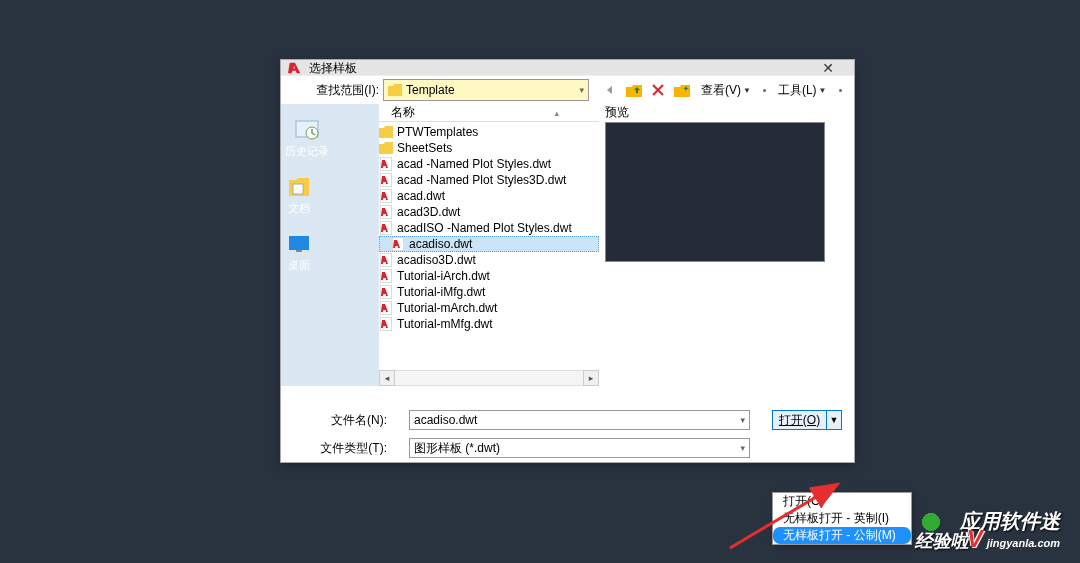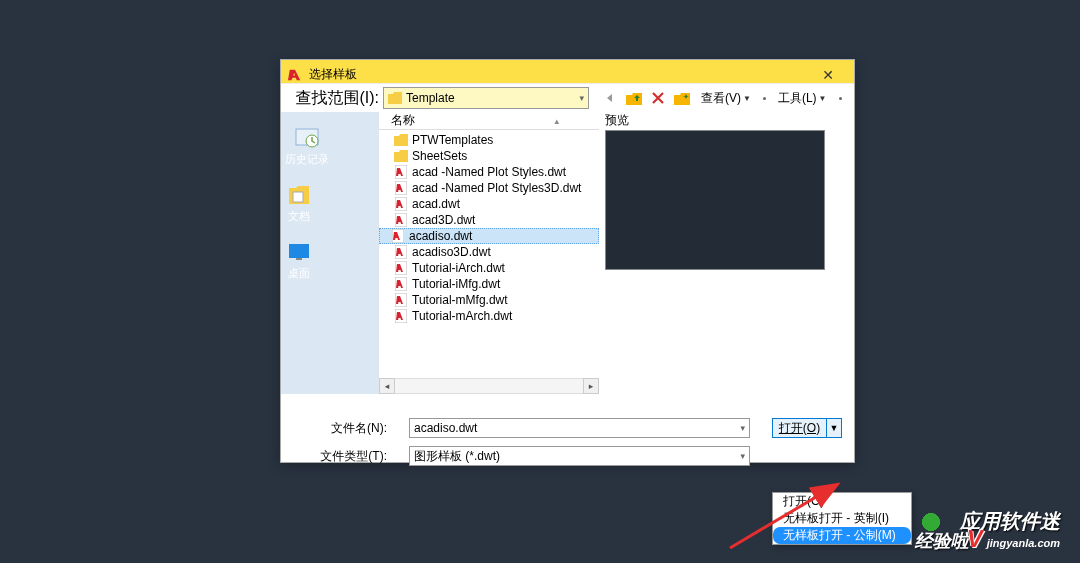--- a/index.html
+++ b/index.html
@@ -1,45 +1,45 @@
 <!DOCTYPE html>
 <html><head>
   <meta charset="utf-8">
   <style>
     * { margin: 0; padding: 0; box-sizing: border-box; font-family: "Microsoft YaHei", "SimSun", sans-serif; }
     body { background: #293340; width: 1080px; height: 563px; position: relative; overflow: hidden; }
     .dialog { position: absolute; left: 280px; top: 59px; width: 575px; height: 404px; background: #fff; border: 1px solid #aaa; box-shadow: 0 3px 12px rgba(0,0,0,.3); }
-    .titlebar { height: 24px; background: #fde047; display: flex; align-items: flex-end; padding: 0 6px; border-bottom: 1px solid #eee; }
+    .titlebar { height: 16px; background: #e5e5e5; display: flex; align-items: flex-start; padding: 0 6px; border-bottom: 1px solid #eee; }
     .app-icon { width: 16px; height: 16px; display: inline-flex; align-items: center; justify-content: center; }
     .app-icon svg { width: 14px; height: 14px; }
     .title-text { font-size: 12px; margin-left: 6px; color: #000; }
     .close-x { margin-left: auto; width: 40px; text-align: center; font-size: 14px; color: #333; cursor: pointer; }
     .toolbar { height: 28px; display: flex; align-items: center; padding: 2px 8px; gap: 4px; }
-    .look-in-label { font-size: 16px; color: #000; width: 90px; text-align: right; }
+    .look-in-label { font-size: 12px; color: #000; width: 90px; text-align: right; }
     .look-in-select { display: flex; align-items: center; height: 22px; width: 206px; border: 1px solid #999; background: #fef9c3; padding: 0 4px; font-size: 12px; }
     .folder-ico { width: 14px; height: 12px; margin-right: 4px; }
     .look-in-sel-text { flex: 1; }
     .sel-arrow { font-size: 9px; color: #666; }
     .tb-icons { display: flex; align-items: center; gap: 6px; margin-left: 8px; }
     .tb-btn { width: 18px; height: 18px; display: flex; align-items: center; justify-content: center; cursor: pointer; }
     .tb-text-btn { font-size: 12px; color: #000; padding: 0 4px; cursor: pointer; display: flex; align-items: center; gap: 2px; }
     .triangle { font-size: 8px; color: #333; }
     .dot { width: 3px; height: 3px; background: #666; border-radius: 50%; margin: 0 2px; }
     .body-area { display: flex; height: 282px; }
     .sidebar { width: 98px; background: #dbe7f3; display: flex; flex-direction: column; align-items: flex-start; padding-top: 10px; gap: 8px; }
     .sb-item { display: flex; flex-direction: column; align-items: center; gap: 2px; cursor: pointer; padding: 4px; }
     .sb-icon { width: 28px; height: 24px; display: flex; align-items: center; justify-content: center; }
     .sb-label { font-size: 11px; color: #fff; }
     .file-area { flex: 1; display: flex; }
     .file-list-wrap { width: 220px; display: flex; flex-direction: column; }
     .list-header { height: 18px; display: flex; align-items: center; border-bottom: 1px solid #ddd; padding-left: 12px; }
     .hdr-name { font-size: 12px; color: #000; flex: 1; }
     .hdr-sort { font-size: 9px; color: #888; margin-right: 40px; }
     .file-list { flex: 1; overflow: hidden; padding-top: 2px; }
-    .file-row { height: 16px; display: flex; align-items: center; padding-left: 15px; font-size: 12px; color: #000; cursor: pointer; white-space: nowrap; }
+    .file-row { height: 16px; display: flex; align-items: center; padding-left: 0; font-size: 12px; color: #000; cursor: pointer; white-space: nowrap; }
     .file-row.selected { background: #cce4f7; border: 1px dotted #5aa3e8; padding-left: 11px; height: 16px; }
     .ficon { width: 14px; height: 14px; margin-right: 4px; display: inline-flex; align-items: center; justify-content: center; flex-shrink: 0; }
     .scroll-strip { height: 16px; display: flex; align-items: center; }
     .sc-btn { width: 16px; height: 16px; background: #f0f0f0; border: 1px solid #ccc; font-size: 9px; display: flex; align-items: center; justify-content: center; color: #555; }
     .sc-track { flex: 1; height: 16px; background: #f5f5f5; border-top: 1px solid #ddd; border-bottom: 1px solid #ddd; }
     .preview-panel { flex: 1; padding: 0 10px 0 6px; }
     .preview-label { font-size: 12px; color: #000; height: 18px; }
     .preview-box { width: 220px; height: 140px; background: #232b36; border: 1px solid #888; }
     .bottom-area { padding: 22px 12px 10px 12px; }
     .form-row { display: flex; align-items: center; height: 24px; gap: 22px; margin-bottom: 4px; }
@@ -206,20 +206,29 @@
             </div>
             <div class="file-row">
               <span class="ficon">
                 <svg width="12" height="14" viewBox="0 0 12 14">
                   <rect x="0" y="0" width="12" height="14" fill="#fff" stroke="#bbb"></rect>
                   <path d="M2 3 L5 3 L8 11 L6 11 L5.5 9 L3.5 9 L3 11 L1 11 Z" fill="#d9232e"></path>
                 </svg>
               </span>
               <span>acad3D.dwt</span>
             </div>
+            <div class="file-row">
+              <span class="ficon">
+                <svg width="12" height="14" viewBox="0 0 12 14">
+                  <rect x="0" y="0" width="12" height="14" fill="#fff" stroke="#bbb"></rect>
+                  <path d="M2 3 L5 3 L8 11 L6 11 L5.5 9 L3.5 9 L3 11 L1 11 Z" fill="#d9232e"></path>
+                </svg>
+              </span>
+              <span>acadISO -Named Plot Styles.dwt</span>
+            </div>
             <div class="file-row selected">
               <span class="ficon">
                 <svg width="12" height="14" viewBox="0 0 12 14">
                   <rect x="0" y="0" width="12" height="14" fill="#fff" stroke="#bbb"></rect>
                   <path d="M2 3 L5 3 L8 11 L6 11 L5.5 9 L3.5 9 L3 11 L1 11 Z" fill="#d9232e"></path>
                 </svg>
               </span>
               <span>acadiso.dwt</span>
             </div>
             <div class="file-row">
@@ -249,30 +258,30 @@
               </span>
               <span>Tutorial-iMfg.dwt</span>
             </div>
             <div class="file-row">
               <span class="ficon">
                 <svg width="12" height="14" viewBox="0 0 12 14">
                   <rect x="0" y="0" width="12" height="14" fill="#fff" stroke="#bbb"></rect>
                   <path d="M2 3 L5 3 L8 11 L6 11 L5.5 9 L3.5 9 L3 11 L1 11 Z" fill="#d9232e"></path>
                 </svg>
               </span>
+              <span>Tutorial-mArch.dwt</span>
+            </div>
+            <div class="file-row">
+              <span class="ficon">
+                <svg width="12" height="14" viewBox="0 0 12 14">
+                  <rect x="0" y="0" width="12" height="14" fill="#fff" stroke="#bbb"></rect>
+                  <path d="M2 3 L5 3 L8 11 L6 11 L5.5 9 L3.5 9 L3 11 L1 11 Z" fill="#d9232e"></path>
+                </svg>
+              </span>
               <span>Tutorial-mMfg.dwt</span>
-            </div>
-            <div class="file-row">
-              <span class="ficon">
-                <svg width="12" height="14" viewBox="0 0 12 14">
-                  <rect x="0" y="0" width="12" height="14" fill="#fff" stroke="#bbb"></rect>
-                  <path d="M2 3 L5 3 L8 11 L6 11 L5.5 9 L3.5 9 L3 11 L1 11 Z" fill="#d9232e"></path>
-                </svg>
-              </span>
-              <span>Tutorial-mArch.dwt</span>
             </div>
           </div>
         <div class="scroll-strip">
           <span class="sc-btn">◂</span>
           <div class="sc-track"></div>
           <span class="sc-btn">▸</span>
         </div>
       </div>
       <div class="preview-panel">
         <div class="preview-label">预览</div>

